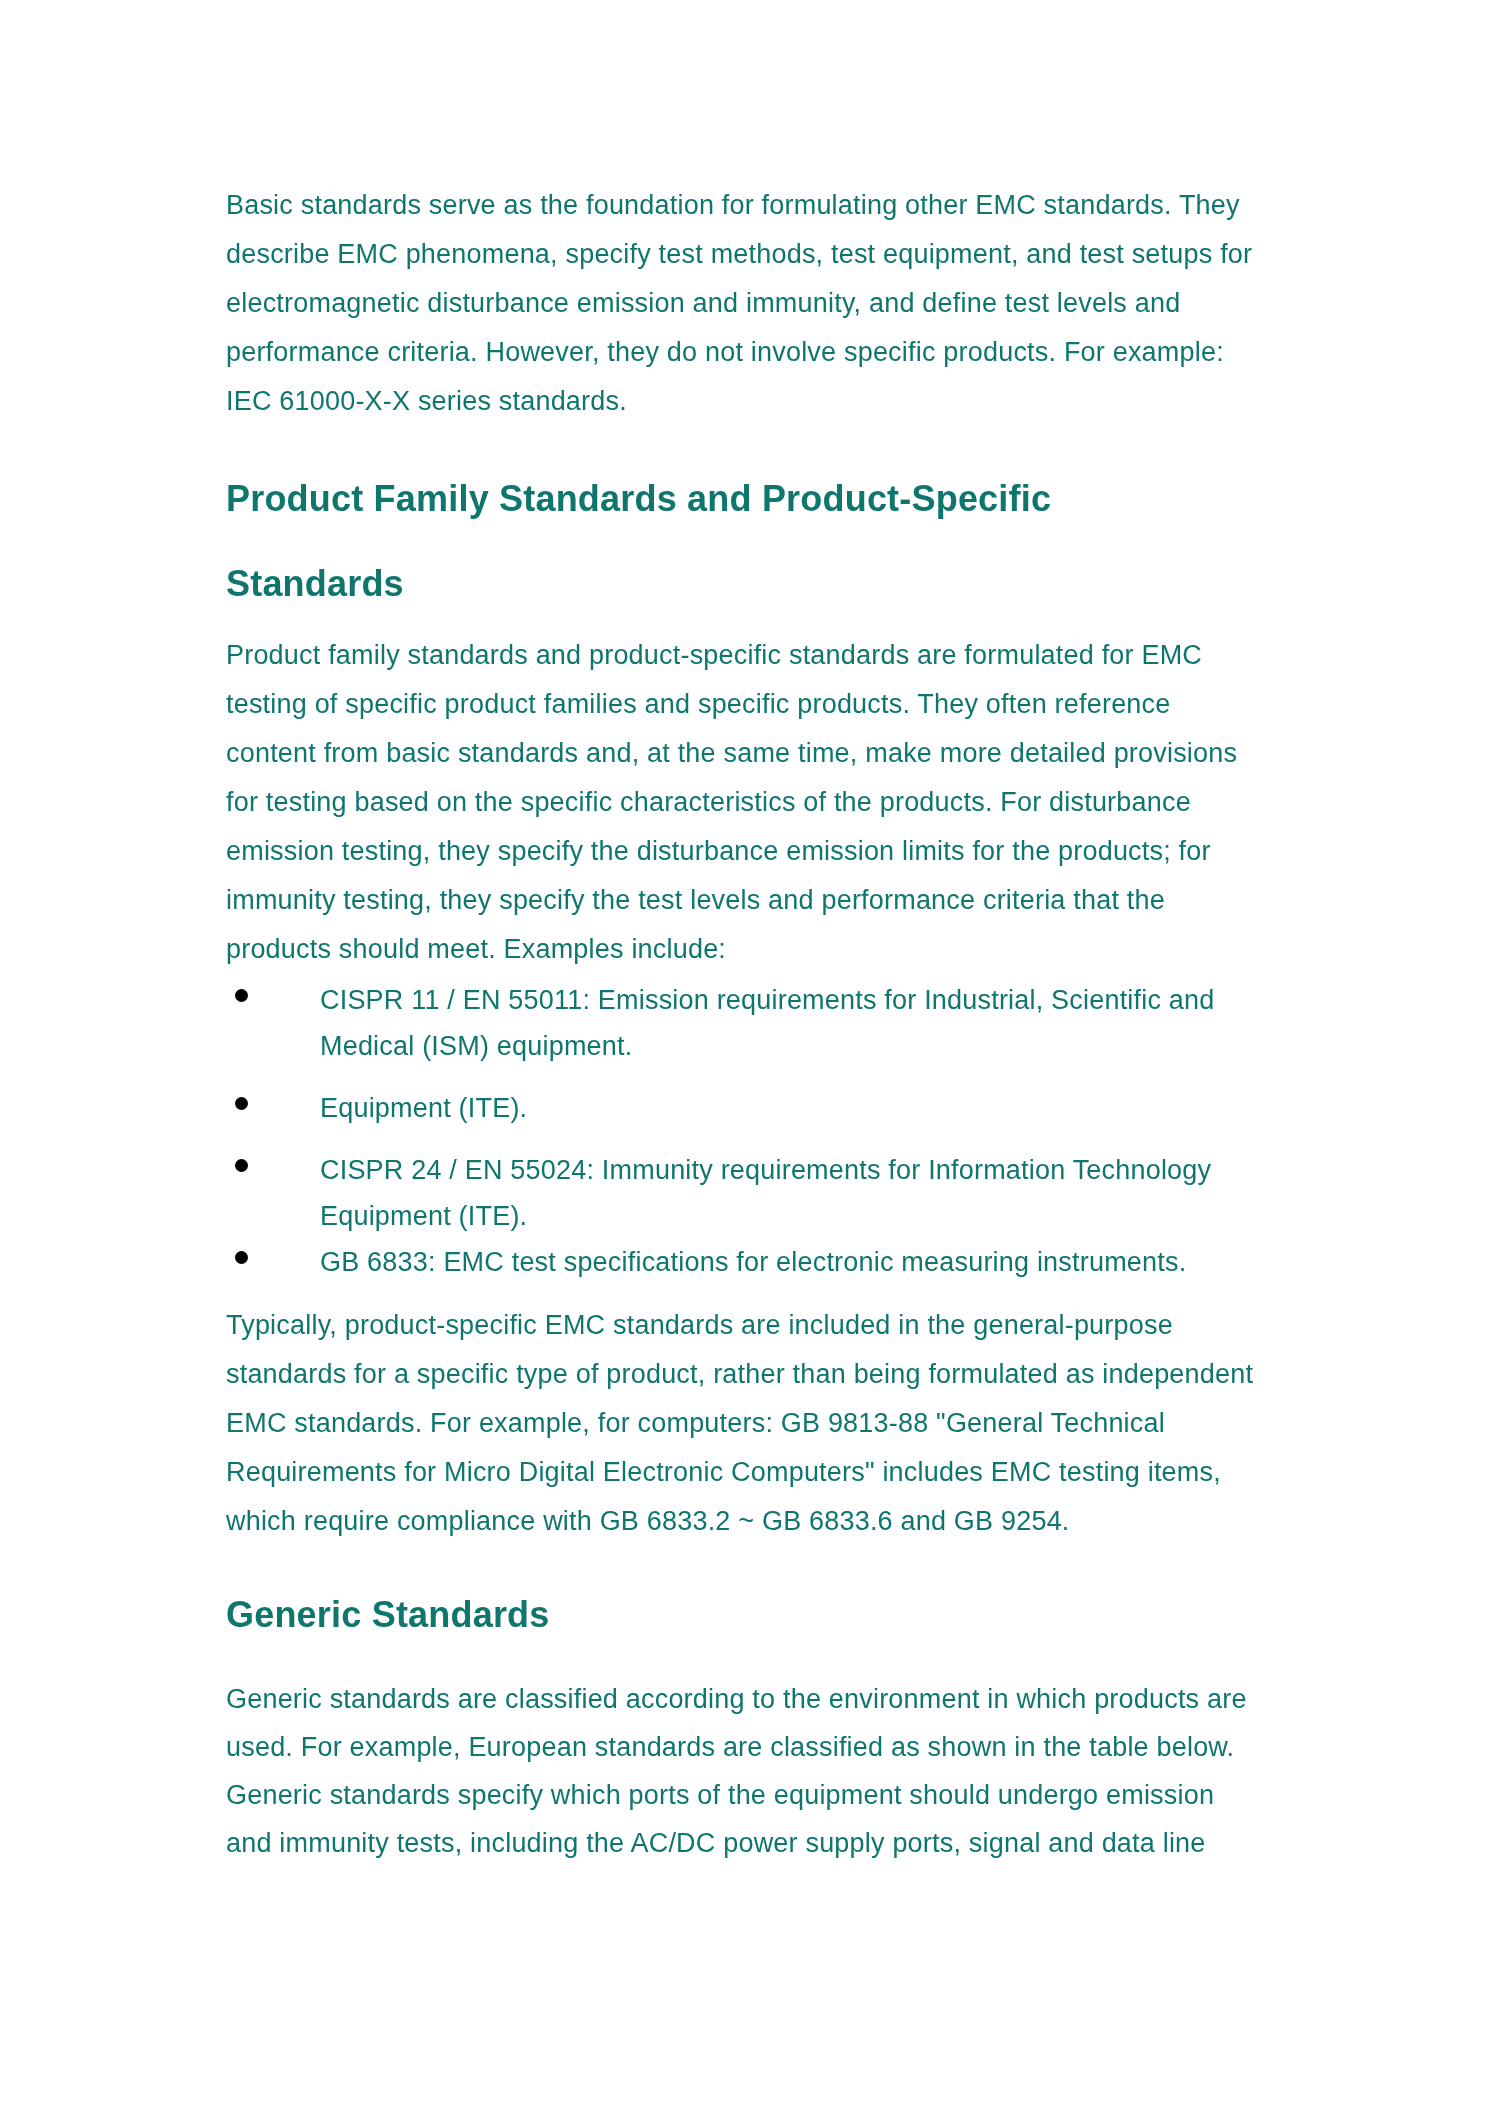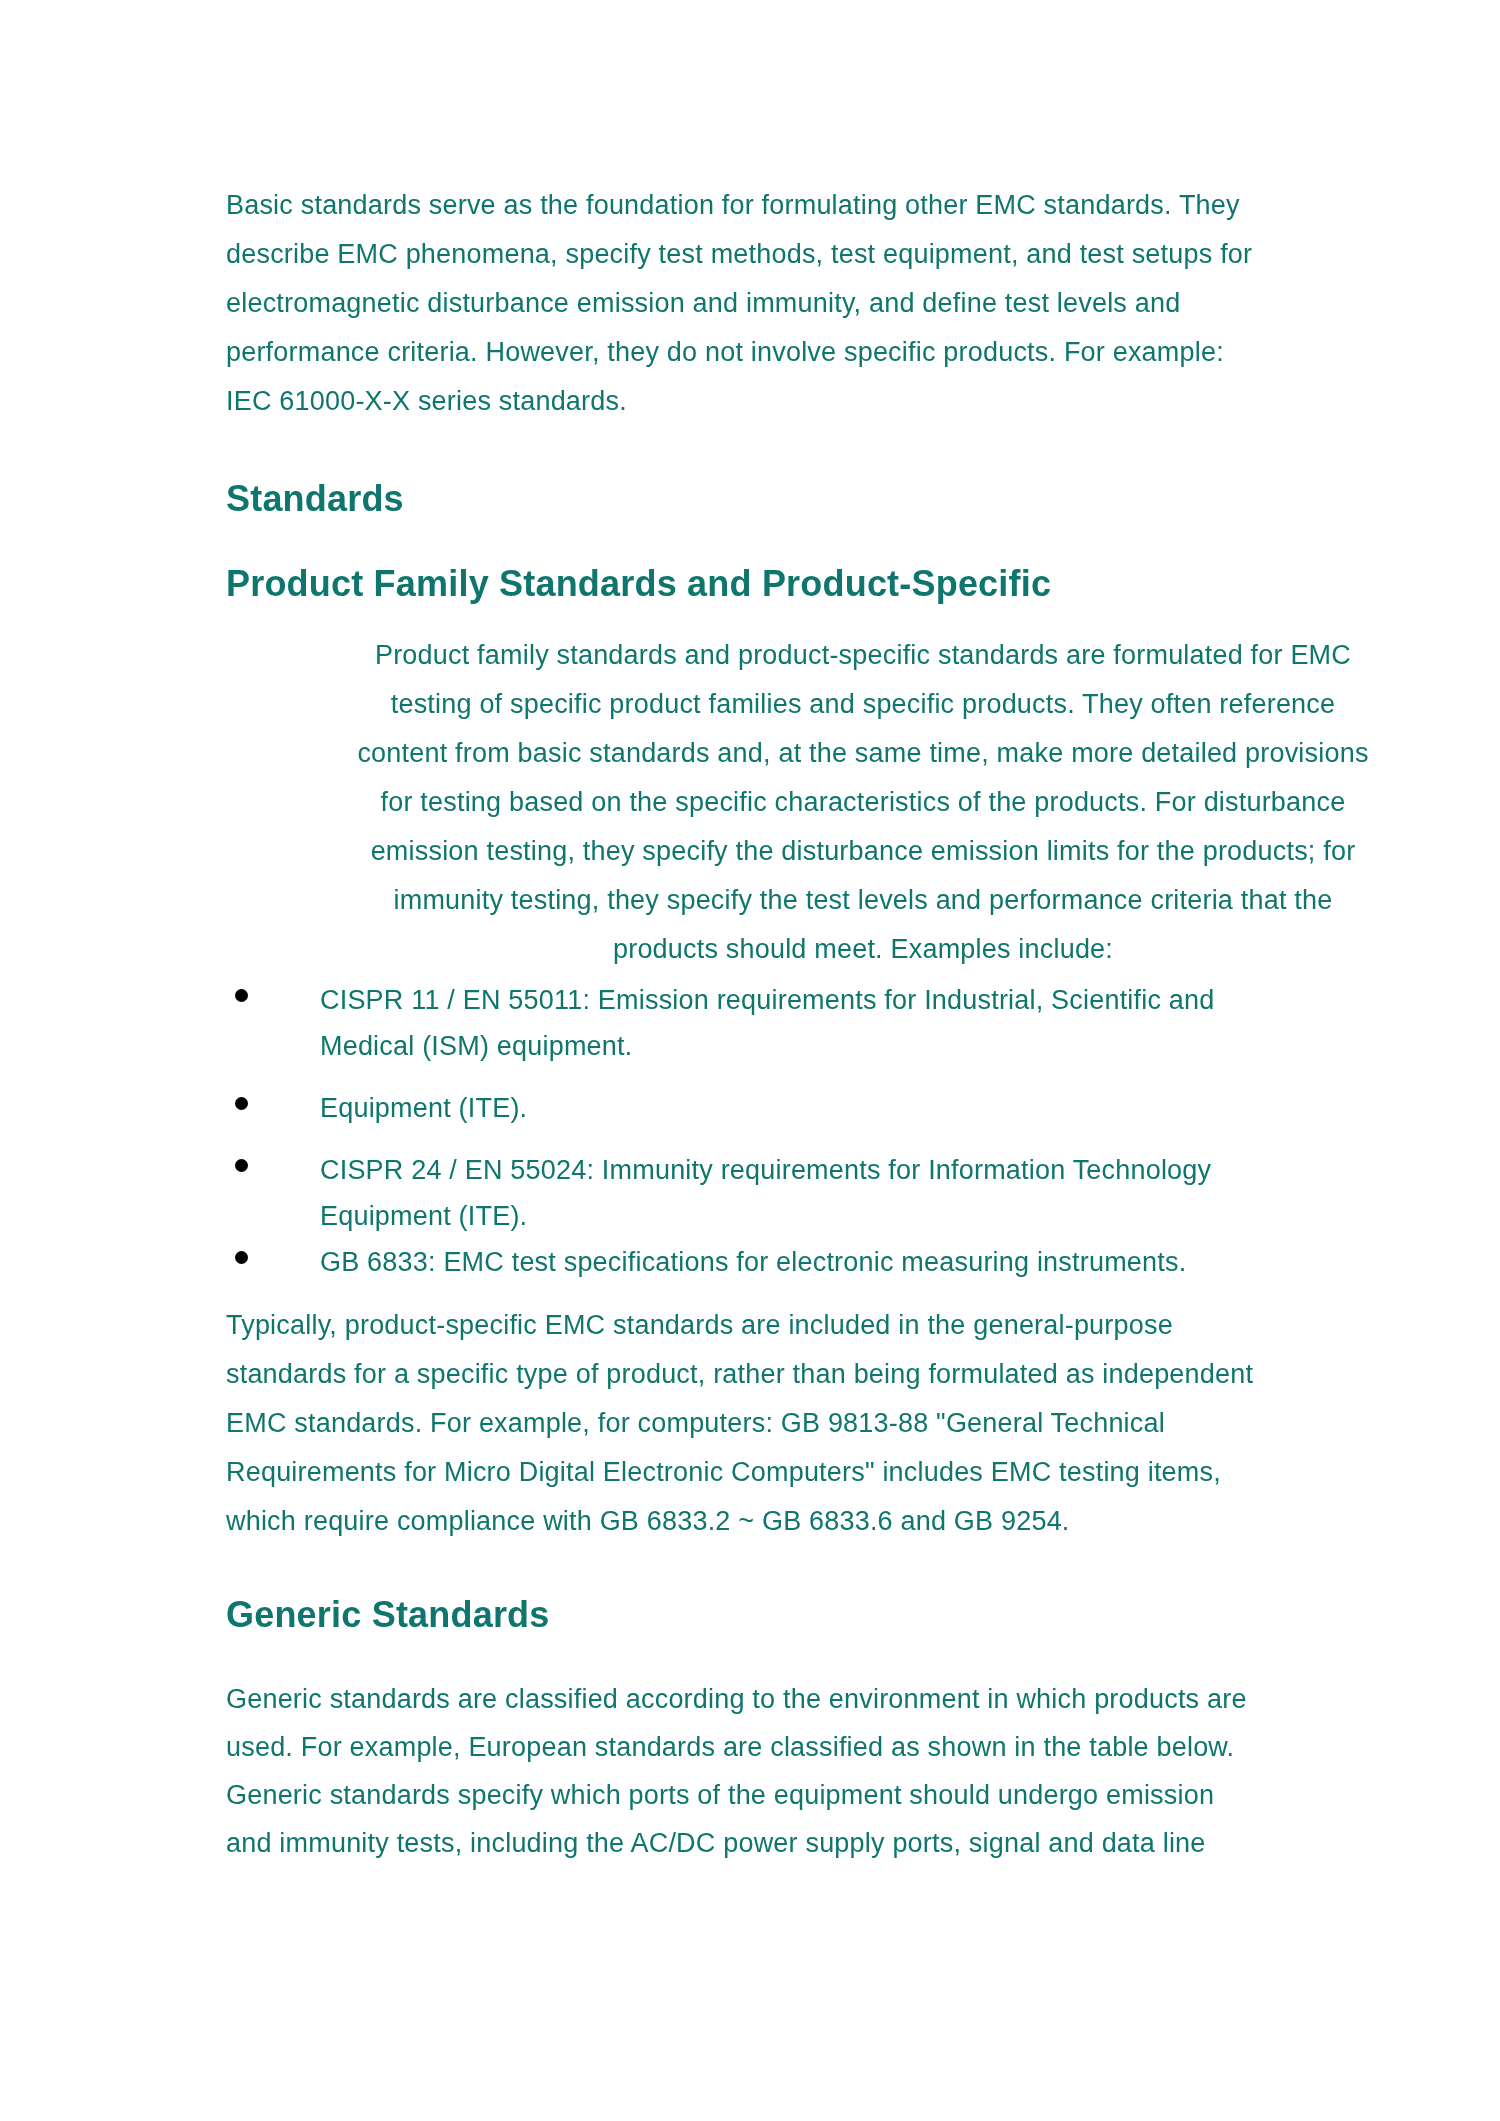--- a/index.html
+++ b/index.html
@@ -31,21 +31,21 @@
     white-space: nowrap;
   }
   .heading {
     font-size: 36px;
     font-weight: bold;
     line-height: 85px;
     letter-spacing: 0.2px;
   }
   .para-intro        { margin-top: 181px; }
   .heading-section1  { margin-top: 30px;  }
-  .para-section1     { margin-top: 5px; text-align: center;   }
+  .para-section1     { margin-top: 5px;   }
   .bullet-list       { margin: 0; padding: 0; list-style: none; }
   .bullet-item {
     position: relative;
     padding-left: 94px;
     font-size: 27px;
     line-height: 46px;
     letter-spacing: 0.2px;
   }
   .bullet-item-1 { margin-top: 3px;  }
   .bullet-item-2 { margin-top: 16px; }
@@ -72,22 +72,22 @@
 
     <div class="para para-intro">
         <div class="tline">Basic standards serve as the foundation for formulating other EMC standards. They</div>
         <div class="tline">describe EMC phenomena, specify test methods, test equipment, and test setups for</div>
         <div class="tline">electromagnetic disturbance emission and immunity, and define test levels and</div>
         <div class="tline">performance criteria. However, they do not involve specific products. For example:</div>
         <div class="tline">IEC 61000-X-X series standards.</div>
       </div>
 
     <div class="heading heading-section1">
+        <div class="tline">Product Family Standards and Product-Specific</div>
         <div class="tline">Standards</div>
-        <div class="tline">Product Family Standards and Product-Specific</div>
       </div>
 
     <div class="para para-section1">
         <div class="tline">Product family standards and product-specific standards are formulated for EMC</div>
         <div class="tline">testing of specific product families and specific products. They often reference</div>
         <div class="tline">content from basic standards and, at the same time, make more detailed provisions</div>
         <div class="tline">for testing based on the specific characteristics of the products. For disturbance</div>
         <div class="tline">emission testing, they specify the disturbance emission limits for the products; for</div>
         <div class="tline">immunity testing, they specify the test levels and performance criteria that the</div>
         <div class="tline">products should meet. Examples include:</div>

